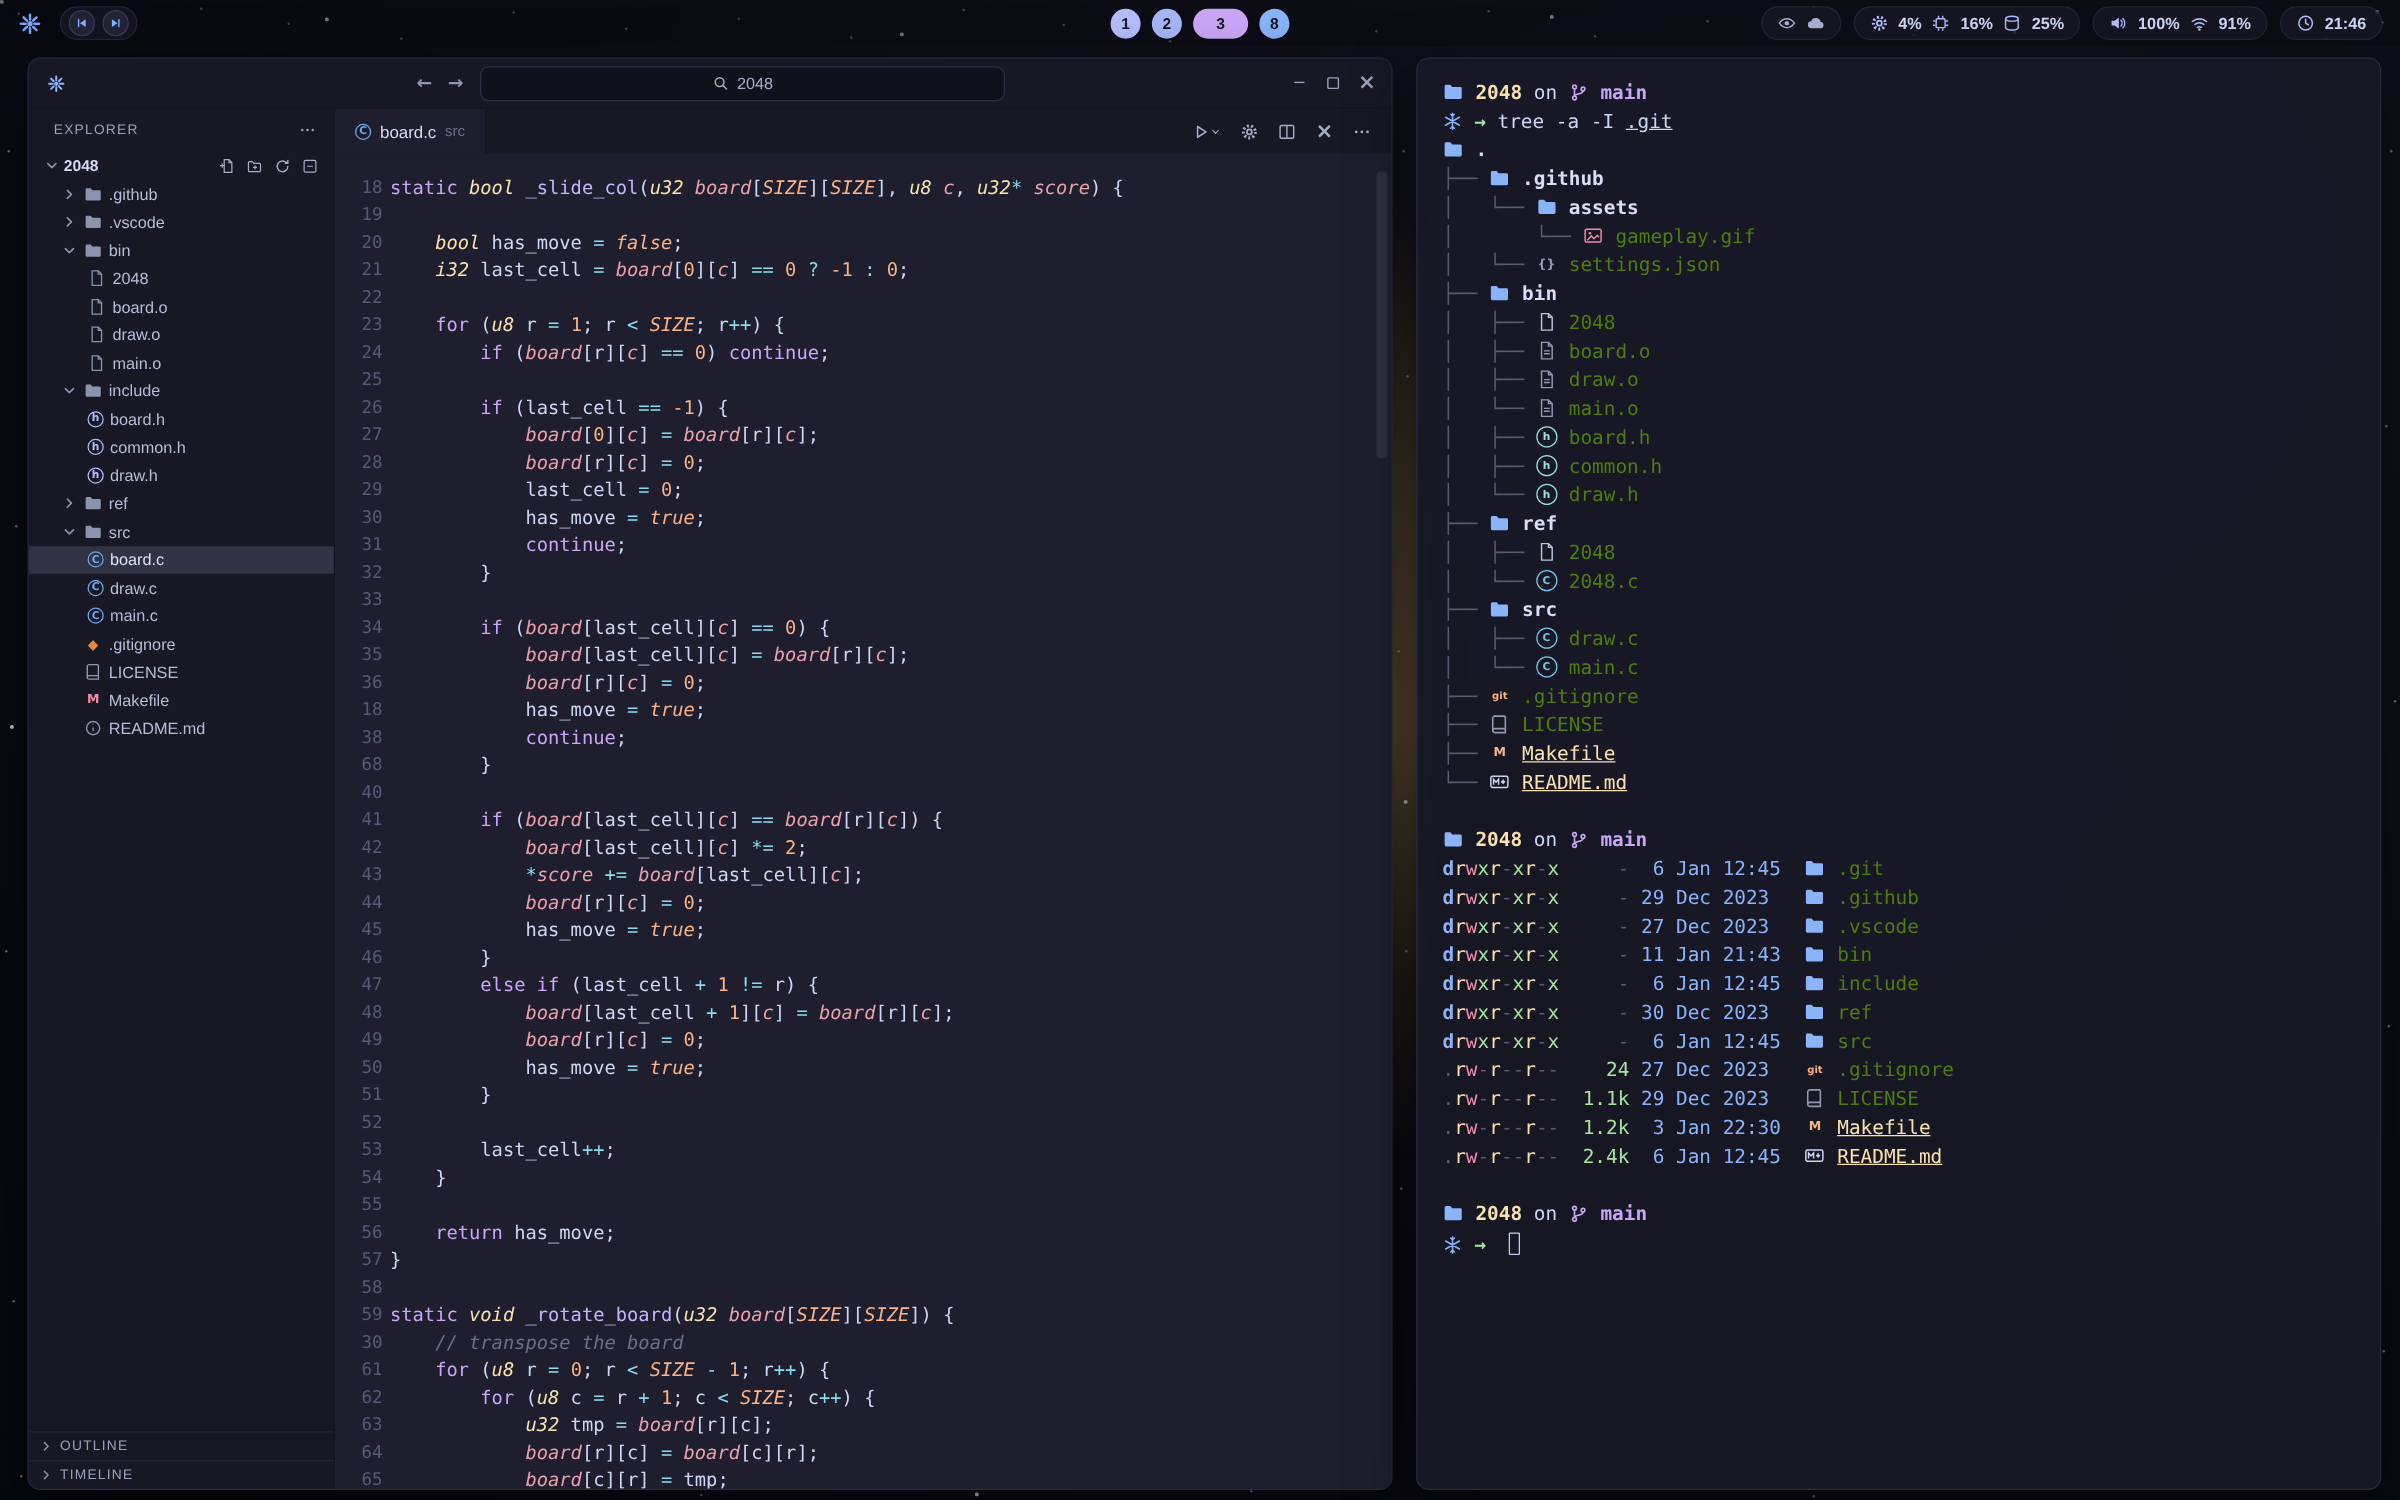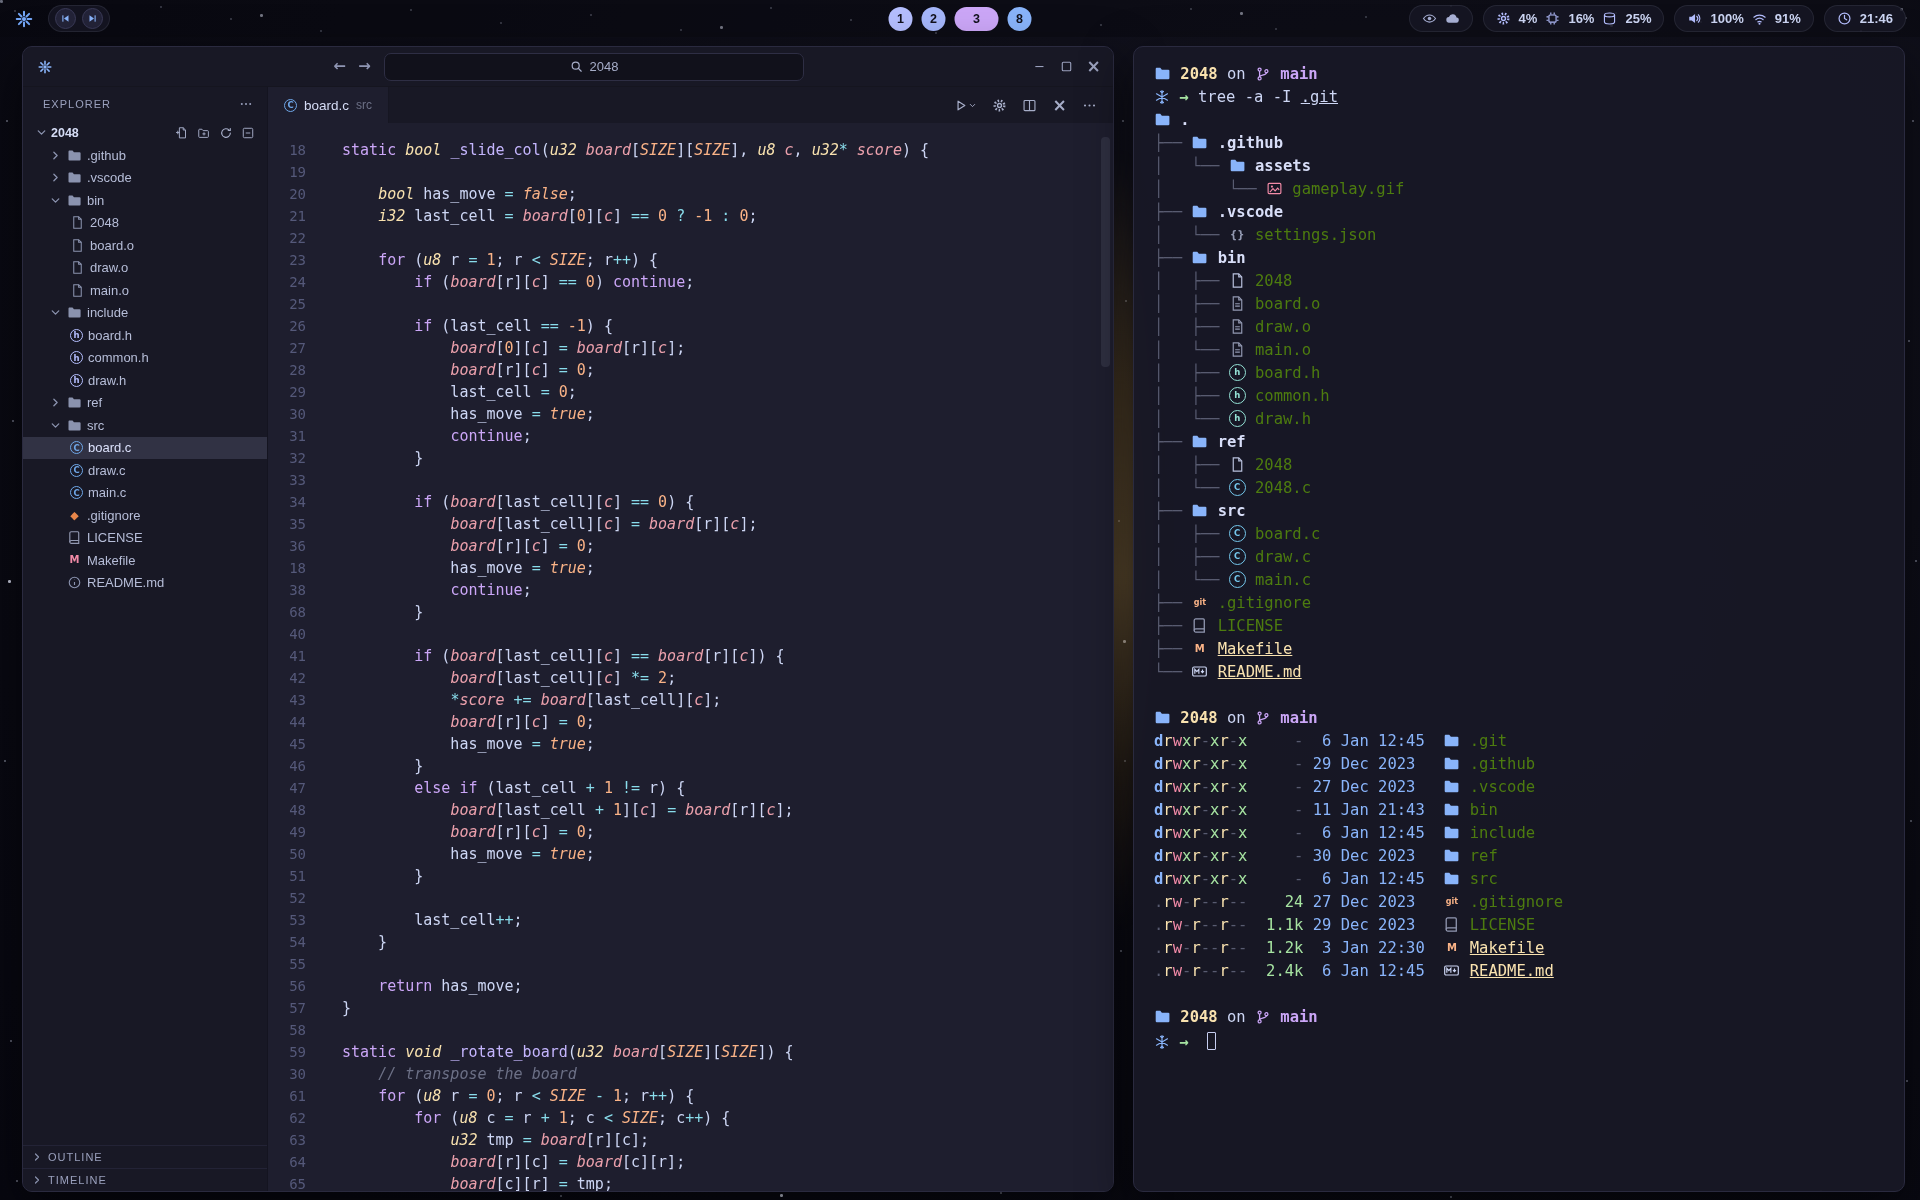--- a/index.html
+++ b/index.html
@@ -105,21 +105,21 @@
     color:#d5dcf5; border-right:1px solid #161622; cursor:pointer; }
   .vs-tab .ic { color:#6fa7e8; }
   .tab-hint { color:#6c7086; font-size:12px; }
   .tab-actions { margin-left:auto; display:flex; align-items:center; gap:15px; padding-right:16px; color:#a6adc8; }
   .tab-actions .ic { width:15px; height:15px; cursor:pointer; }
   .run-combo { display:flex; align-items:center; gap:0; }
   .run-combo .chev { width:9px; height:9px; }
   .vs-code { flex:1; padding-top:16px; font-family:"DejaVu Sans Mono",monospace; font-size:15px;
     line-height:22px; position:relative; overflow:hidden; background:#1e1e2e; }
   .code-line { display:flex; height:22px; white-space:pre; }
-  .gutter { width:38px; text-align:right; color:#55597a; flex:none; margin-right:36px; font-size:14px; }
+  .gutter { width:38px; text-align:right; color:#55597a; flex:none; margin-right:6px; font-size:14px; }
   .vs-scroll { position:absolute; right:3px; top:14px; width:9px; height:230px;
     background:rgba(147,153,178,.14); border-radius:4px; }
   .tk-k { color:#cba6f7; } .tk-t { color:#f9e2af; font-style:italic; } .tk-fn { color:#c4b5fd; }
   .tk-p { color:#eba0ac; font-style:italic; } .tk-n { color:#fab387; } .tk-o { color:#89dceb; }
   .tk-c { color:#fab387; font-style:italic; } .tk-b { color:#fab387; font-style:italic; }
   .tk-w { color:#cdd6f4; } .tk-cm { color:#6c7086; font-style:italic; }
 
   
   #terminal { left:1133px; width:772px; background:rgba(24,24,37,.965); padding:16px 20px; }
   #term-content { font-family:"DejaVu Sans Mono",monospace; font-size:15.5px; line-height:23px; color:#cdd6f4; }
@@ -672,23 +672,20 @@
       <div class="t-line"><span class="t-pre">│   └── </span><span class="ic" style="color: rgb(137, 180, 250); width: 17px; height: 17px;"><svg viewBox="0 0 16 16">
             <path fill="currentColor" d="M1.6 3.8c0-.6.5-1.1 1.1-1.1h3.2l1.5 1.7h6a1.1 1.1 0 0 1 1.1 1.1v6.7a1.1 1.1 0 0 1-1.1 1.1H2.7a1.1 1.1 0 0 1-1.1-1.1z"></path>
           </svg></span><span class="t-plain"> </span><span class="t-name dirn">assets</span></div>
       <div class="t-line"><span class="t-pre">│       └── </span><span class="ic" style="color: rgb(243, 139, 168); width: 17px; height: 17px;"><svg viewBox="0 0 16 16">
             <g fill="none" stroke="currentColor" stroke-width="1.1">
               <rect x="2" y="3.2" width="12" height="9.6" rx="1"></rect>
               <path d="M3.6 11.4l3-3.2 2 2.1 2.4-2.6 1.4 1.6"></path>
             </g>
             <circle cx="5.6" cy="6.2" r="1" fill="currentColor"></circle>
           </svg></span><span class="t-plain"> </span><span class="t-name">gameplay.gif</span></div>
-      <div class="t-line"><span class="t-pre">├── </span><span class="ic" style="color: rgb(137, 180, 250); width: 17px; height: 17px;"><svg viewBox="0 0 16 16">
-            <path fill="currentColor" d="M1.6 3.8c0-.6.5-1.1 1.1-1.1h3.2l1.5 1.7h6a1.1 1.1 0 0 1 1.1 1.1v6.7a1.1 1.1 0 0 1-1.1 1.1H2.7a1.1 1.1 0 0 1-1.1-1.1z"></path>
-          </svg></span><span class="t-plain"> </span><span class="t-name dirn">.vscode</span></div>
       <div class="t-line"><span class="t-pre">│   └── </span><span class="ic txt" style="color: rgb(147, 153, 178); width: 17px; height: 17px; font-size: 10px;">{}</span><span class="t-plain"> </span><span class="t-name">settings.json</span></div>
       <div class="t-line"><span class="t-pre">├── </span><span class="ic" style="color: rgb(137, 180, 250); width: 17px; height: 17px;"><svg viewBox="0 0 16 16">
             <path fill="currentColor" d="M1.6 3.8c0-.6.5-1.1 1.1-1.1h3.2l1.5 1.7h6a1.1 1.1 0 0 1 1.1 1.1v6.7a1.1 1.1 0 0 1-1.1 1.1H2.7a1.1 1.1 0 0 1-1.1-1.1z"></path>
           </svg></span><span class="t-plain"> </span><span class="t-name dirn">bin</span></div>
       <div class="t-line"><span class="t-pre">│   ├── </span><span class="ic" style="color: rgb(186, 194, 222); width: 17px; height: 17px;"><svg viewBox="0 0 16 16">
             <g fill="none" stroke="currentColor" stroke-width="1.1">
               <path d="M4 1.8h5.2L12 4.6v9.6H4z"></path>
               <path d="M9.2 1.8v2.8H12"></path>
             </g>
           </svg></span><span class="t-plain"> </span><span class="t-name">2048</span></div>
@@ -722,21 +719,20 @@
       <div class="t-line"><span class="t-pre">│   ├── </span><span class="ic" style="color: rgb(186, 194, 222); width: 17px; height: 17px;"><svg viewBox="0 0 16 16">
             <g fill="none" stroke="currentColor" stroke-width="1.1">
               <path d="M4 1.8h5.2L12 4.6v9.6H4z"></path>
               <path d="M9.2 1.8v2.8H12"></path>
             </g>
           </svg></span><span class="t-plain"> </span><span class="t-name">2048</span></div>
       <div class="t-line"><span class="t-pre">│   └── </span><span class="ic txt circ" style="color: rgb(116, 199, 236); width: 17px; height: 17px;">C</span><span class="t-plain"> </span><span class="t-name">2048.c</span></div>
       <div class="t-line"><span class="t-pre">├── </span><span class="ic" style="color: rgb(137, 180, 250); width: 17px; height: 17px;"><svg viewBox="0 0 16 16">
             <path fill="currentColor" d="M1.6 3.8c0-.6.5-1.1 1.1-1.1h3.2l1.5 1.7h6a1.1 1.1 0 0 1 1.1 1.1v6.7a1.1 1.1 0 0 1-1.1 1.1H2.7a1.1 1.1 0 0 1-1.1-1.1z"></path>
           </svg></span><span class="t-plain"> </span><span class="t-name dirn">src</span></div>
-      <div class="t-line"><span class="t-pre">│   ├── </span><span class="ic txt circ" style="color: rgb(116, 199, 236); width: 17px; height: 17px;">C</span><span class="t-plain"> </span><span class="t-name">board.c</span></div>
       <div class="t-line"><span class="t-pre">│   ├── </span><span class="ic txt circ" style="color: rgb(116, 199, 236); width: 17px; height: 17px;">C</span><span class="t-plain"> </span><span class="t-name">draw.c</span></div>
       <div class="t-line"><span class="t-pre">│   └── </span><span class="ic txt circ" style="color: rgb(116, 199, 236); width: 17px; height: 17px;">C</span><span class="t-plain"> </span><span class="t-name">main.c</span></div>
       <div class="t-line"><span class="t-pre">├── </span><span class="ic txt" style="color: rgb(250, 179, 135); width: 17px; height: 17px; font-size: 8px;">git</span><span class="t-plain"> </span><span class="t-name">.gitignore</span></div>
       <div class="t-line"><span class="t-pre">├── </span><span class="ic" style="color: rgb(147, 153, 178); width: 17px; height: 17px;"><svg viewBox="0 0 16 16">
             <g fill="none" stroke="currentColor" stroke-width="1.2">
               <path d="M4.5 1.8h7a1 1 0 0 1 1 1v11.4h-8A1.5 1.5 0 0 1 3 12.7V3.3a1.5 1.5 0 0 1 1.5-1.5z"></path>
               <path d="M3 12.7a1.5 1.5 0 0 1 1.5-1.5h8"></path>
             </g>
           </svg></span><span class="t-plain"> </span><span class="t-name">LICENSE</span></div>
       <div class="t-line"><span class="t-pre">├── </span><span class="ic txt" style="color: rgb(250, 179, 135); width: 17px; height: 17px; font-size: 10px;">M</span><span class="t-plain"> </span><span class="t-name build">Makefile</span></div>

